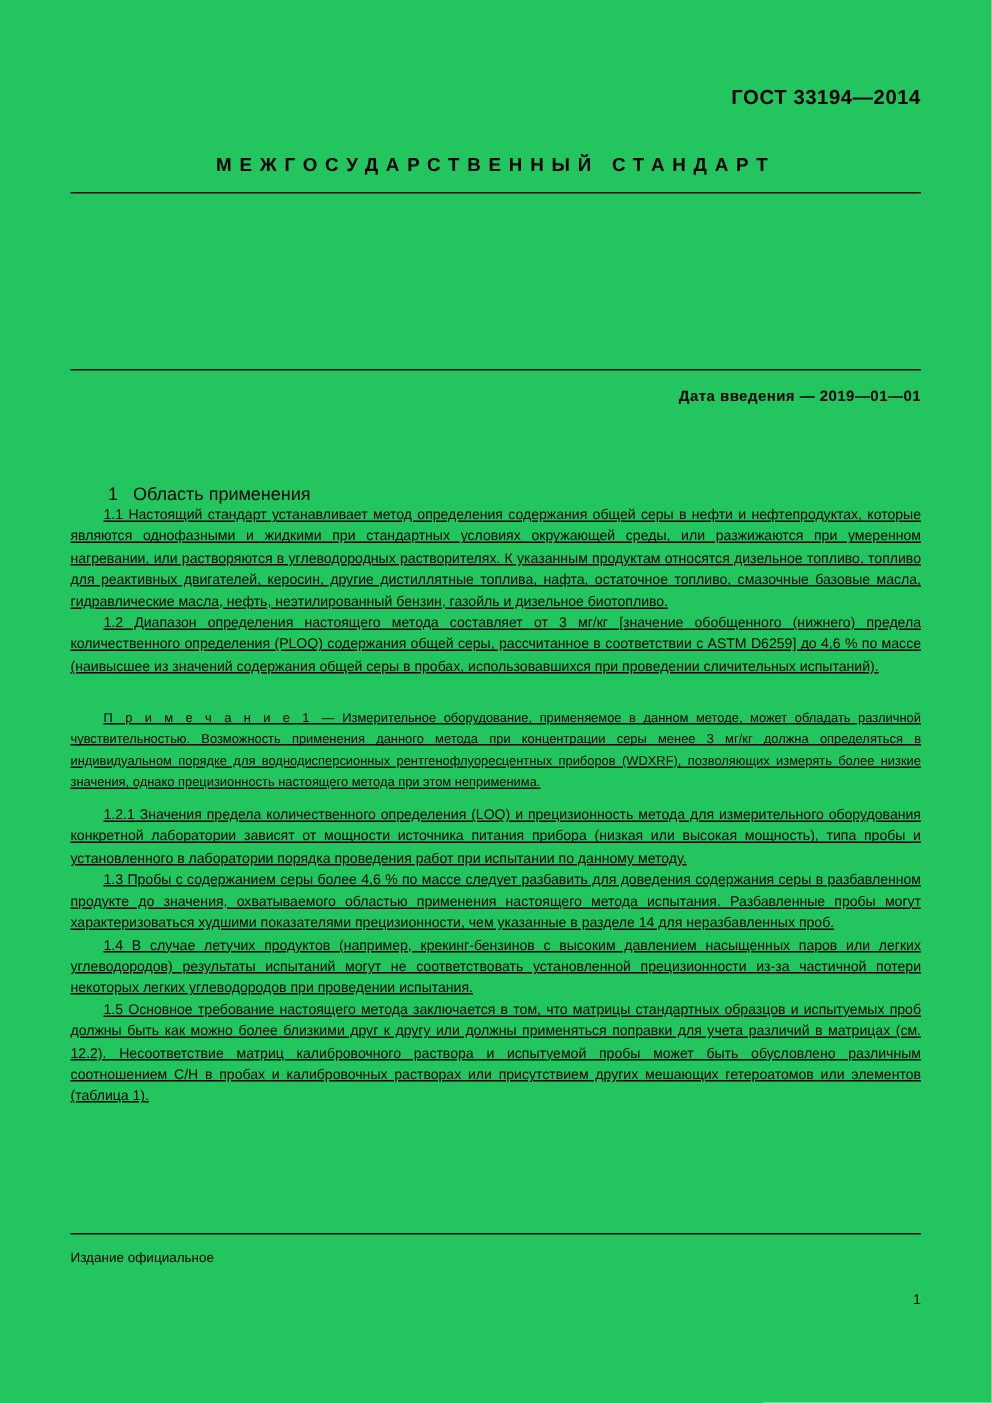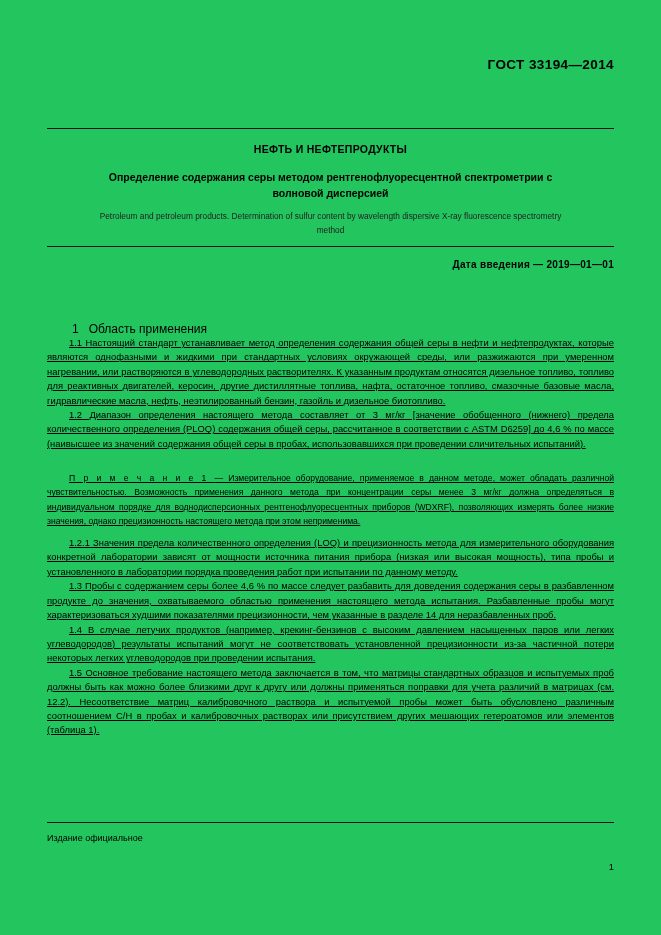--- a/index.html
+++ b/index.html
@@ -157,28 +157,26 @@
   }
 </style>
 </head>
 <body>
 
 <div class="page">
   <div class="content">
 
     <div class="doc-code">ГОСТ 33194—2014</div>
 
+    <div class="std-line">МЕЖГОСУДАРСТВЕННЫЙ СТАНДАРТ</div>
 
     <div class="rule-top"></div>
 
-    <div class="title-main">НЕФТЬ И НЕФТЕПРОДУКТЫ</div>
 
-    <div class="title-sub">Определение содержания серы методом рентгенофлуоресцентной спектрометрии с волновой дисперсией</div>
 
-    <div class="title-en">Petroleum and petroleum products. Determination of sulfur content by wavelength dispersive X-ray fluorescence spectrometry method</div>
 
     <div class="rule-mid"></div>
 
     <div class="intro-date">Дата введения — 2019—01—01</div>
 
     <div class="section-head">
       <span class="num">1</span><span>Область применения</span>
     </div>
 
     <div class="body-text">

